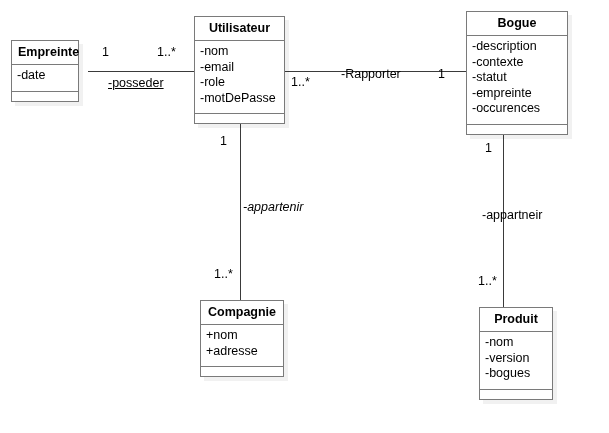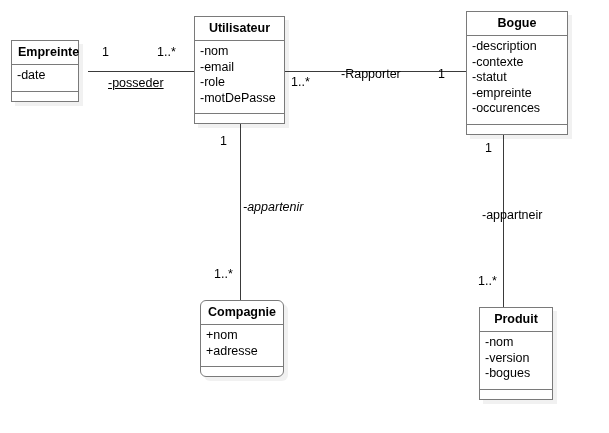--- a/index.html
+++ b/index.html
@@ -119,21 +119,21 @@
     <div class="uml-attrs">
       <div class="uml-attr">-description</div>
       <div class="uml-attr">-contexte</div>
       <div class="uml-attr">-statut</div>
       <div class="uml-attr">-empreinte</div>
       <div class="uml-attr">-occurences</div>
     </div>
     <div class="uml-ops"></div>
   </div>
 
-  <div class="uml-class" style="left:200px;top:300px;width:84px;border-radius:6px;">
+  <div class="uml-class" style="left:200px;top:300px;width:84px;">
     <div class="uml-title">Compagnie</div>
     <div class="uml-attrs">
       <div class="uml-attr">+nom</div>
       <div class="uml-attr">+adresse</div>
     </div>
     <div class="uml-ops"></div>
   </div>
 
   <div class="uml-class" style="left:466px;top:307px;width:74px;margin-left:13px;">
     <div class="uml-title">Produit</div>

